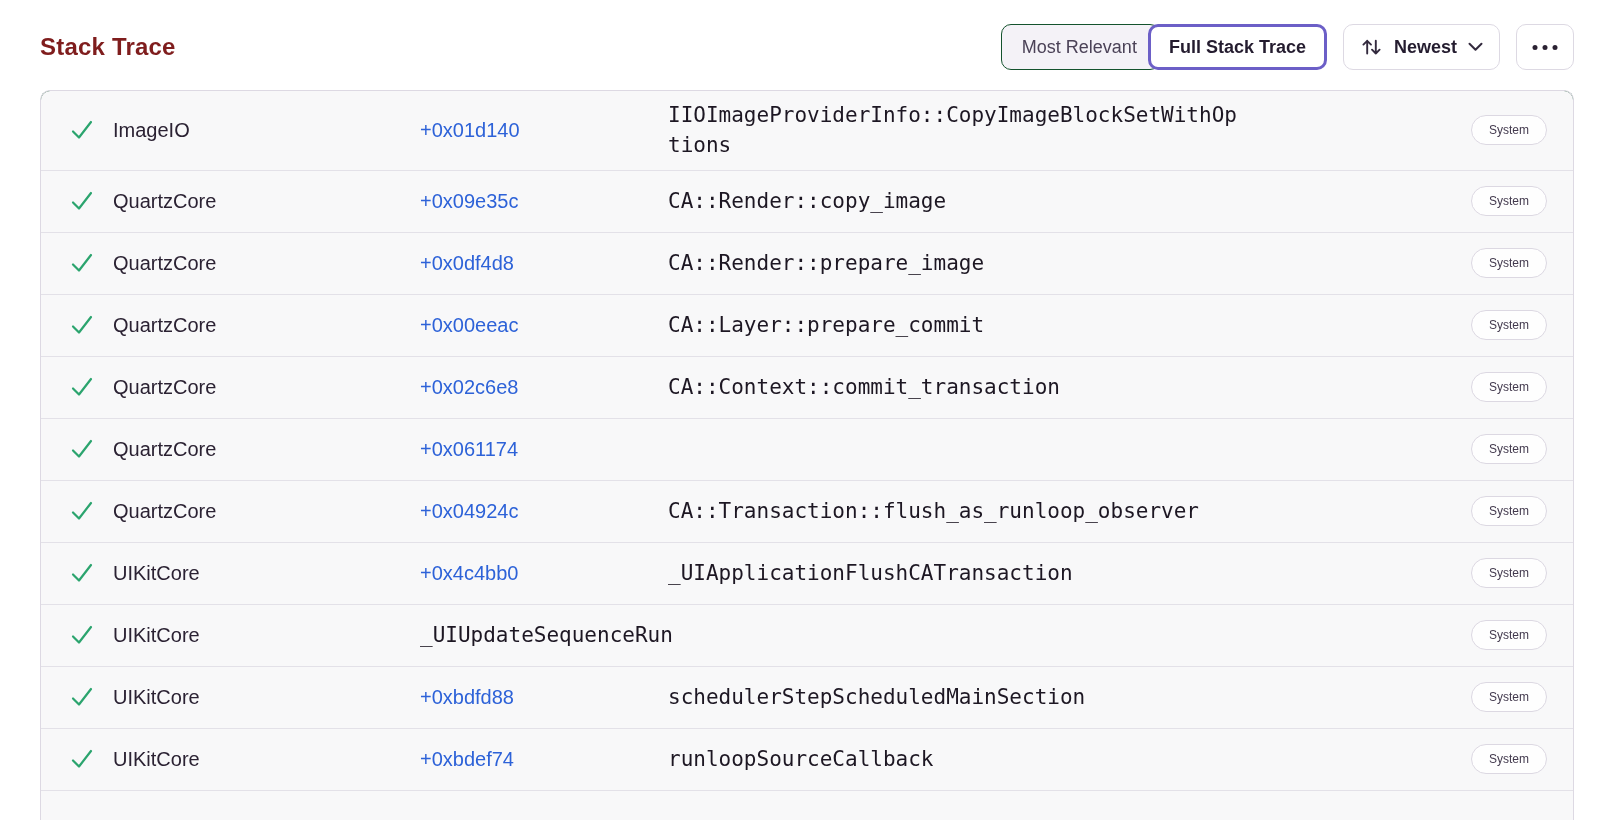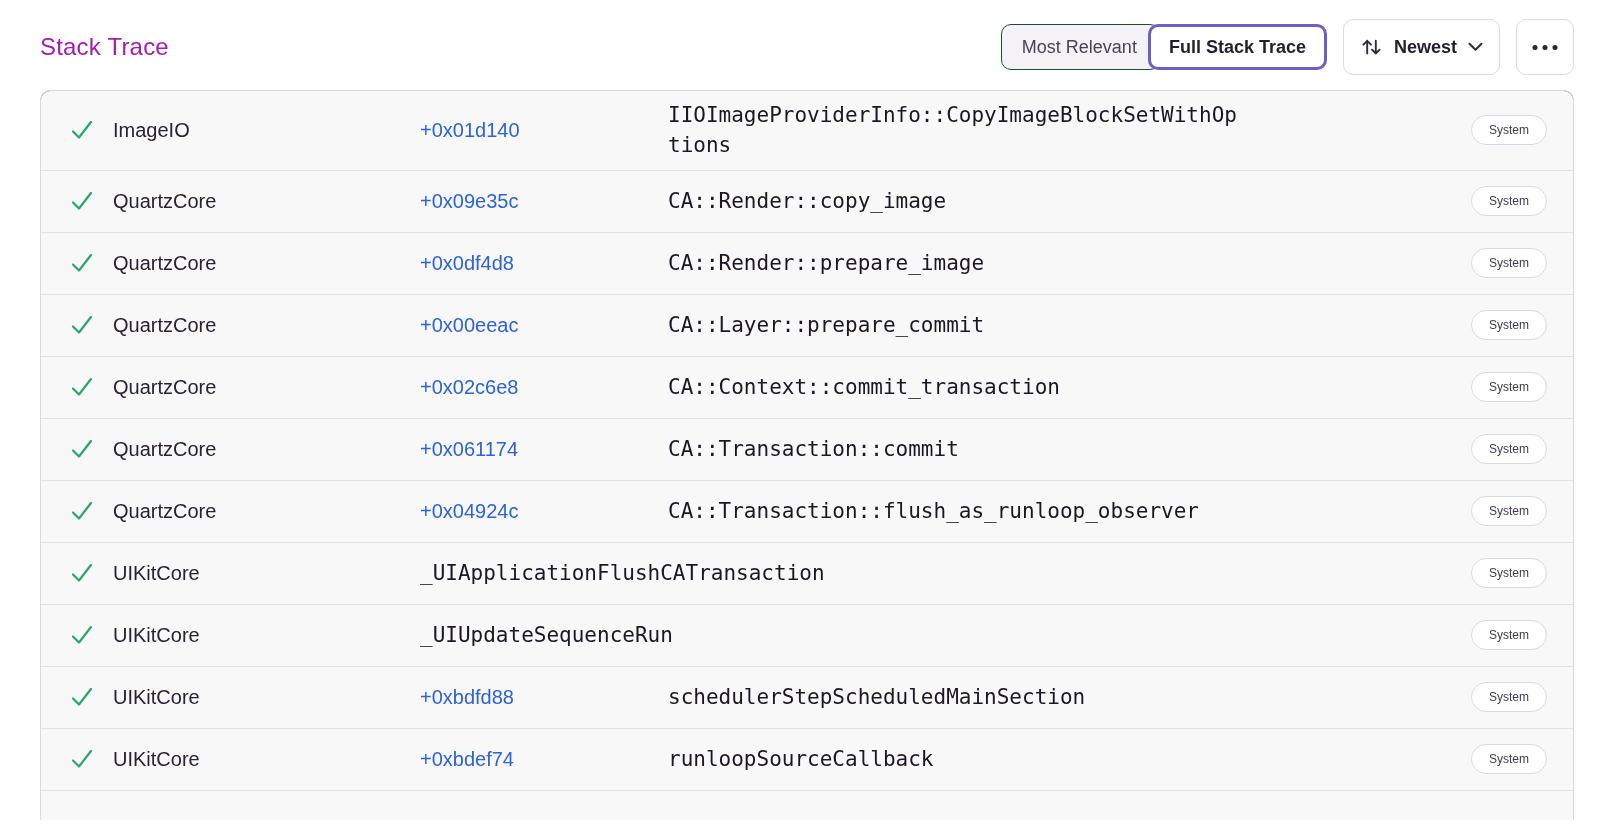--- a/index.html
+++ b/index.html
@@ -2,36 +2,36 @@
 <html><head>
 <meta charset="utf-8">
 <style>
   * { box-sizing: border-box; margin: 0; padding: 0; }
   html, body { width: 1614px; height: 822px; overflow: hidden; background: #ffffff; }
   body { font-family: "Liberation Sans", sans-serif; }
   .page { padding: 0 40px; }
 
   
   .header { display: flex; align-items: center; justify-content: space-between; padding-top: 22px; height: 72px; }
-  .title { font-size: 24px; font-weight: 400; color: #a21caf; letter-spacing: .2px; }
+  .title { font-size: 24px; font-weight: 700; color: #7f1d1d; letter-spacing: .2px; }
   .controls { display: flex; align-items: center; gap: 16px; }
 
   .segment { display: flex; align-items: center; }
   .seg-btn { height: 46px; font-family: inherit; cursor: pointer; }
   .seg-inactive {
     background: #f4f2f7; border: 1px solid #14532d; border-radius: 10px;
     padding: 0 22px 0 20px; font-size: 18px; font-weight: 500; color: #4b4257;
   }
   .seg-active {
     position: relative; z-index: 2; margin-left: -12px;
     background: #ffffff; border: 3px solid #6c5fc7; border-radius: 10px;
     padding: 0 18px; font-size: 18px; font-weight: 700; color: #241c2f;
   }
   .btn {
-    display: flex; align-items: center; gap: 11px; height: 56px;
+    display: flex; align-items: center; gap: 11px; height: 46px;
     background: #ffffff; border: 1px solid #ddd9e3; border-radius: 10px;
     font-family: inherit; font-size: 18px; font-weight: 700; color: #241c2f; cursor: pointer;
   }
   .sort-btn { padding: 0 16px; }
   .more-btn { width: 58px; justify-content: center; }
   .icon { display: inline-flex; align-items: center; }
 
   
   .table {
     margin-top: 18px; border: 1px solid #ddd9e3; border-bottom: none;
@@ -151,41 +151,41 @@
         <span class="cell-badge">System</span>
       </div>
       <div class="row">
         <span class="cell-check icon">
           <svg width="26" height="26" viewBox="0 0 26 26" fill="none">
             <path d="M4 14.5 L10 20.5 L22 5" stroke="#2ba46e" stroke-width="2.2" stroke-linecap="round" stroke-linejoin="round"></path>
           </svg>
         </span>
         <span class="cell-module">QuartzCore</span>
         <a class="cell-address" href="#">+0x061174</a>
-        <span class="cell-fn">CA::Transaction::commit</span>
         <span class="cell-badge">System</span>
       </div>
       <div class="row">
         <span class="cell-check icon">
           <svg width="26" height="26" viewBox="0 0 26 26" fill="none">
             <path d="M4 14.5 L10 20.5 L22 5" stroke="#2ba46e" stroke-width="2.2" stroke-linecap="round" stroke-linejoin="round"></path>
           </svg>
         </span>
         <span class="cell-module">QuartzCore</span>
         <a class="cell-address" href="#">+0x04924c</a>
         <span class="cell-fn">CA::Transaction::flush_as_runloop_observer</span>
         <span class="cell-badge">System</span>
       </div>
       <div class="row">
         <span class="cell-check icon">
           <svg width="26" height="26" viewBox="0 0 26 26" fill="none">
             <path d="M4 14.5 L10 20.5 L22 5" stroke="#2ba46e" stroke-width="2.2" stroke-linecap="round" stroke-linejoin="round"></path>
           </svg>
         </span>
         <span class="cell-module">UIKitCore</span>
+        <a class="cell-address" href="#">+0x4c4bb0</a>
         <span class="cell-fn">_UIApplicationFlushCATransaction</span>
         <span class="cell-badge">System</span>
       </div>
       <div class="row">
         <span class="cell-check icon">
           <svg width="26" height="26" viewBox="0 0 26 26" fill="none">
             <path d="M4 14.5 L10 20.5 L22 5" stroke="#2ba46e" stroke-width="2.2" stroke-linecap="round" stroke-linejoin="round"></path>
           </svg>
         </span>
         <span class="cell-module">UIKitCore</span>

